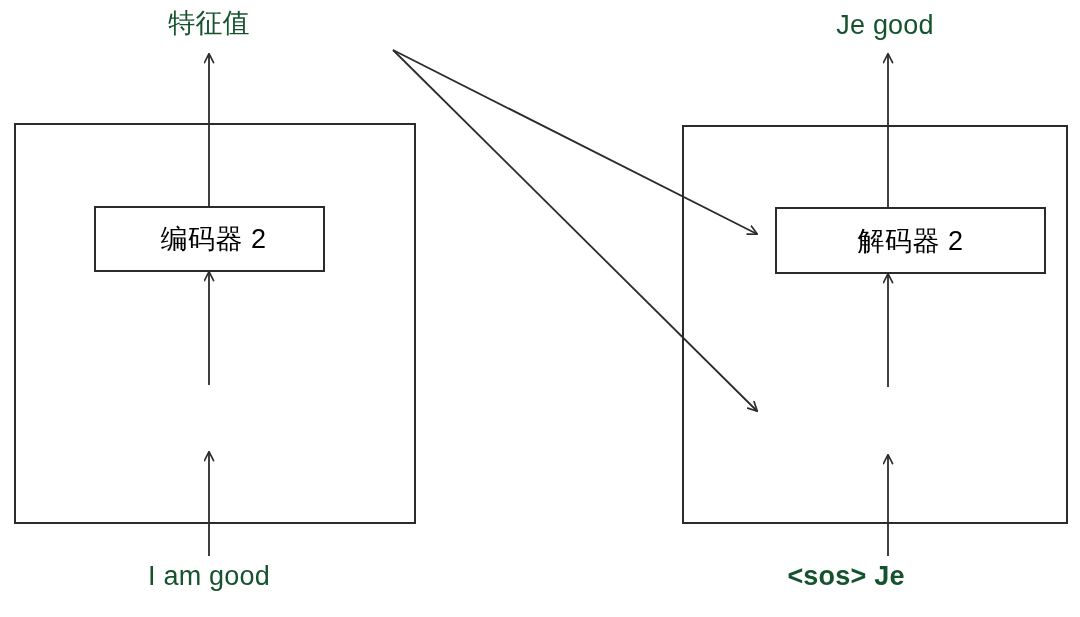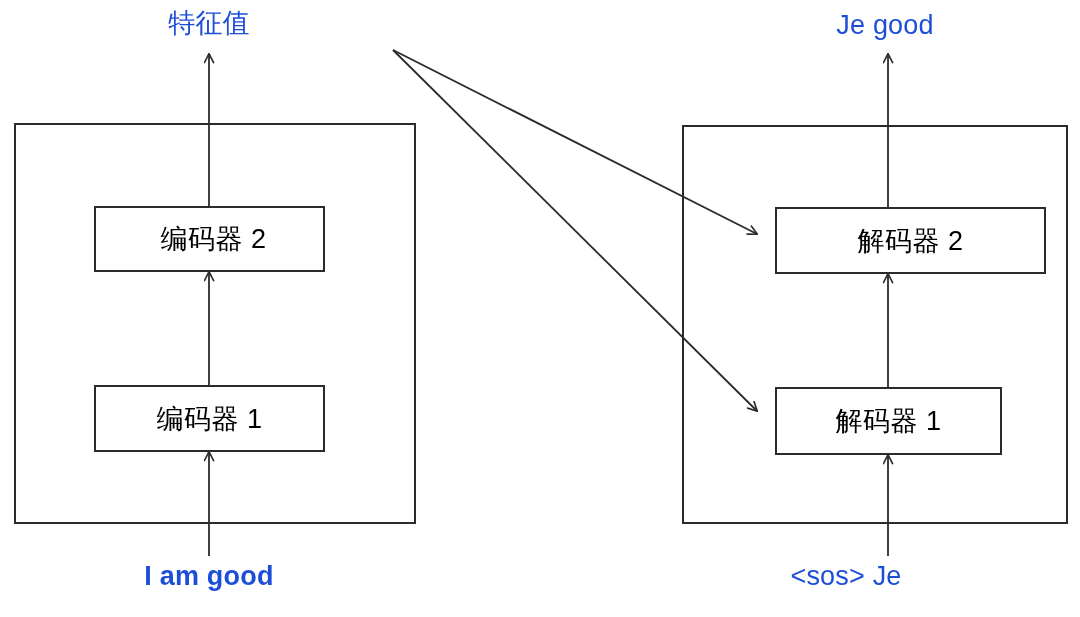--- a/index.html
+++ b/index.html
@@ -21,21 +21,21 @@
   #diagram-svg {
     position: absolute;
     left: 0;
     top: 0;
     width: 1080px;
     height: 617px;
   }
   .label {
     position: absolute;
     white-space: nowrap;
-    color: #1d4ed8;
+    color: #14532d;
     font-family: "Liberation Sans", "DejaVu Sans", sans-serif;
     font-weight: 400;
     line-height: 1;
     text-align: right;
   }
   .io-label {
     font-size: 27px;
     letter-spacing: 0.2px;
   }
   .box-label {
@@ -89,35 +89,29 @@
 
     <line x1="393" y1="50" x2="757" y2="411" stroke="#2b2b2b" stroke-width="1.8" marker-end="url(#openarrow)"></line>
   </svg>
 
   <div class="outer-box" style="left:14px; top:123px; width:402px; height:401px;"></div>
 
   <div class="inner-box" style="left:94px; top:206px; width:231px; height:66px;padding-left:8px;">
     <span class="box-label">编码器 2</span>
   </div>
 
-  <div class="inner-box" style="left:94px; top:385px; width:231px; height:67px;">
-    <span class="box-label">编码器 1</span>
-  </div>
 
   <div class="label io-label centered" style="left:209px; top:10px;">特征值</div>
 
-  <div class="label io-label centered" style="left:209px; top:563px;font-weight:bold;">I am good</div>
+  <div class="label io-label centered" style="left:209px; top:563px;">I am good</div>
 
   <div class="outer-box" style="left:682px; top:125px; width:386px; height:399px;"></div>
 
   <div class="inner-box" style="left:775px; top:207px; width:271px; height:67px;">
     <span class="box-label">解码器 2</span>
   </div>
 
-  <div class="inner-box" style="left:775px; top:387px; width:227px; height:68px;">
-    <span class="box-label">解码器 1</span>
-  </div>
 
   <div class="label io-label centered" style="left:885px; top:12px;">Je good</div>
 
-  <div class="label io-label centered" style="left:846px; top:563px;">&lt;sos&gt; Je</div>
+  <div class="label io-label centered" style="left:846px; top:563px;font-weight:bold;">&lt;sos&gt; Je</div>
 
 </div>
 
 </body></html>

